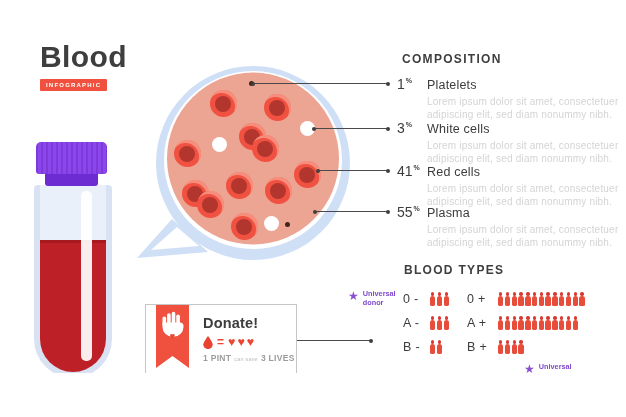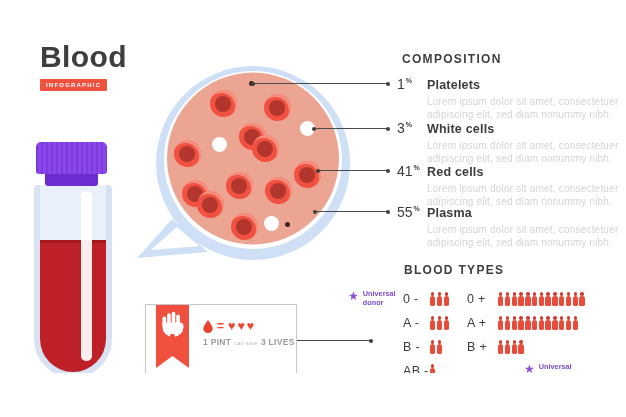--- a/index.html
+++ b/index.html
@@ -53,21 +53,21 @@
 
   
   .sec-head{position:absolute;font-size:12px;font-weight:700;letter-spacing:1.3px;color:#3e3e3e;}
   .sec-head.comp{left:402px;top:52px;}
   .sec-head.types{left:404px;top:263px;}
   .comp-row{position:absolute;left:397px;width:220px;}
   .comp-row.r1{top:76px;}.comp-row.r2{top:120px;}.comp-row.r3{top:163px;}.comp-row.r4{top:204px;}
   .comp-line1{display:flex;align-items:baseline;height:16px;}
   .pct{display:inline-block;width:24px;font-size:14px;font-weight:500;color:#3c3c3c;}
   .pct sup{font-size:7px;font-weight:700;margin-left:1px;}
-  .comp-label{margin-left:6px;font-size:12.5px;font-weight:700;letter-spacing:.2px;color:#3c3c3c;}
+  .comp-label{margin-left:6px;font-size:12.5px;font-weight:400;letter-spacing:.2px;color:#3c3c3c;}
   .comp-desc{margin:3px 0 0 30px;font-size:10px;line-height:1.3;letter-spacing:.2px;color:#d4d4d4;white-space:nowrap;}
 
   
   .bt-col{position:absolute;top:287px;}
   .bt-col.neg{left:403px;}
   .bt-col.pos{left:467px;}
   .bt-row{display:flex;align-items:center;height:24px;}
   .bt-label{font-size:12.5px;font-weight:500;color:#3c3c3c;letter-spacing:.3px;}
   .bt-col.neg .bt-label{min-width:27px;}
   .bt-col.pos .bt-label{min-width:31px;}
@@ -246,26 +246,20 @@
           <div class="person" data-name="person-icon"></div>
         </div>
       </div>
       <div class="bt-row" data-name="blood-type-row">
         <span class="bt-label" data-name="blood-type-label">B -</span>
         <div class="icon-strip" data-name="person-icon-strip">
           <div class="person" data-name="person-icon"></div>
           <div class="person" data-name="person-icon"></div>
         </div>
       </div>
-      <div class="bt-row" data-name="blood-type-row">
-        <span class="bt-label" data-name="blood-type-label">AB -</span>
-        <div class="icon-strip" data-name="person-icon-strip">
-          <div class="person" data-name="person-icon"></div>
-        </div>
-      </div>
     </div>
   <div class="bt-col pos" data-name="blood-types-pos-column">
       <div class="bt-row" data-name="blood-type-row">
         <span class="bt-label" data-name="blood-type-label">0 +</span>
         <div class="icon-strip" data-name="person-icon-strip">
           <div class="person" data-name="person-icon"></div>
           <div class="person" data-name="person-icon"></div>
           <div class="person" data-name="person-icon"></div>
           <div class="person" data-name="person-icon"></div>
           <div class="person" data-name="person-icon"></div>
@@ -314,20 +308,21 @@
           <rect x="0.5" y="5.5" width="3.6" height="10" rx="1.8"></rect>
           <rect x="5.1" y="2.2" width="3.6" height="12" rx="1.8"></rect>
           <rect x="9.7" y="0.8" width="3.6" height="13" rx="1.8"></rect>
           <rect x="14.3" y="3.4" width="3.6" height="11" rx="1.8"></rect>
           <path d="M0.5 11.5 h17.4 a3.6 3.6 0 0 1 3.6 3.6 v0.9 a9.6 9.6 0 0 1 -9.6 9.6 h-1.8 a9.6 9.6 0 0 1 -9.6 -9.6 Z"></path>
         </g>
       </svg>
       <div class="palm-heart" data-name="palm-heart-icon">♥</div>
     </div>
     <div class="donate-content" data-name="donate-content">
+      <div class="donate-title" data-name="donate-title">Donate!</div>
       <div class="equation" data-name="donate-equation">
         <svg width="10" height="13" viewBox="0 0 10 13" data-name="blood-drop-icon">
           <path d="M5 0 C5 0 0.3 6.2 0.3 8.6 a4.7 4.4 0 0 0 9.4 0 C9.7 6.2 5 0 5 0 Z" fill="#e8432f"></path>
         </svg>
         <span class="equals" data-name="equals-sign">=</span>
         <span class="hearts" data-name="hearts-row">
             <div class="heart" data-name="heart-icon">♥</div>
             <div class="heart" data-name="heart-icon">♥</div>
             <div class="heart" data-name="heart-icon">♥</div>
           </span>

